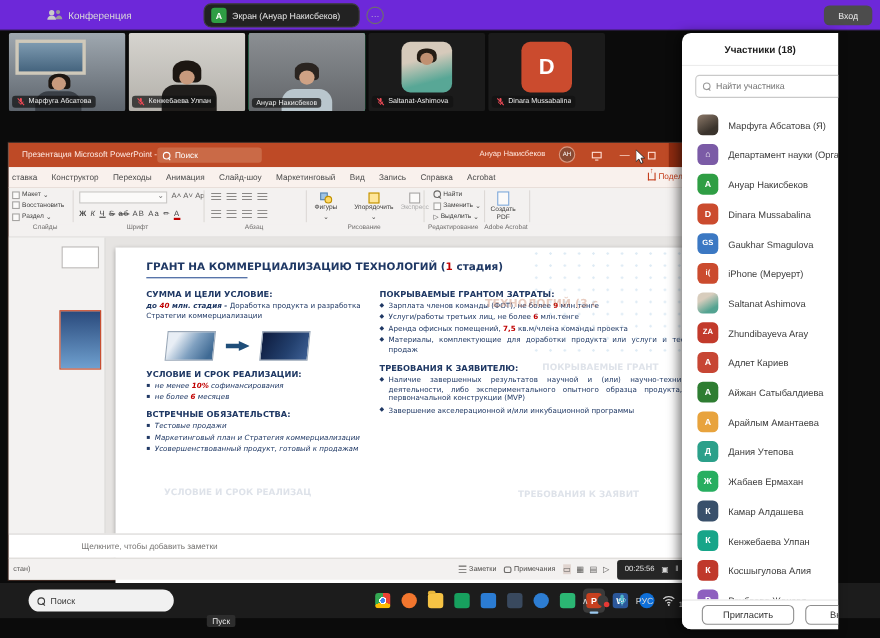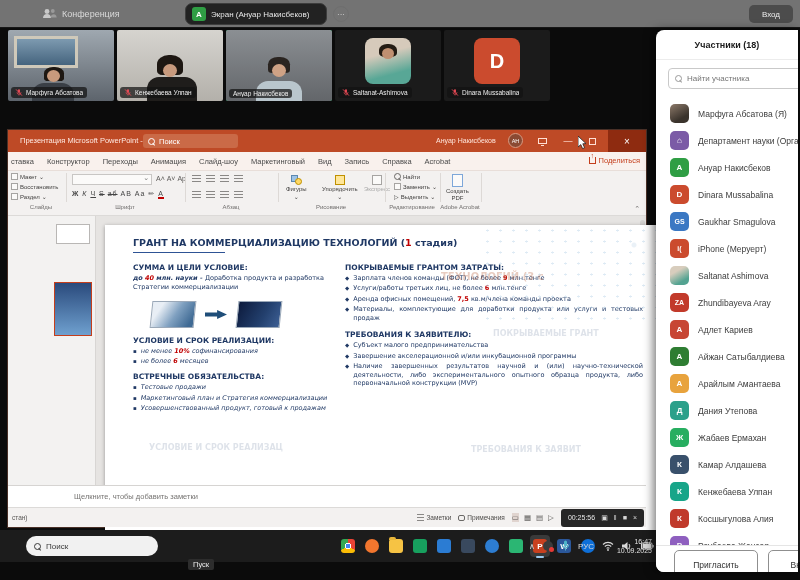--- a/index.html
+++ b/index.html
@@ -1,21 +1,21 @@
 <!DOCTYPE html>
 <html><head>
 <meta charset="utf-8">
 <style>
   * { margin:0; padding:0; box-sizing:border-box; }
   body { background:#000; font-family:"Liberation Sans", sans-serif; }
   .screen { position:relative; width:800px; height:580px; background:#0b0b0b; overflow:hidden; }
   .abs { position:absolute; }
 
   
-  .topbar { position:absolute; left:0; top:0; width:800px; height:28px; background:#737373; border-bottom:1px solid #171717; }
+  .topbar { position:absolute; left:0; top:0; width:800px; height:28px; background:#6d28d9; border-bottom:1px solid #171717; }
   .conf-label { position:absolute; left:62px; top:9px; font-size:9px; color:#d9d9d9; }
   .tab { position:absolute; left:185px; top:3px; width:142px; height:22px; background:#222; border:1px solid #3d3d3d; border-radius:7px; display:flex; align-items:center; padding:0 6px; gap:5px; }
   .tab-av { width:14px; height:14px; border-radius:3px; background:#2f9e44; color:#fff; font-size:8px; font-weight:bold; display:flex; align-items:center; justify-content:center; }
   .tab-label { font-size:8px; color:#e6e6e6; white-space:nowrap; }
   .more-btn { position:absolute; left:333px; top:6px; width:16px; height:16px; border:1px solid #6e6e6e; border-radius:50%; color:#cfcfcf; font-size:8px; display:flex; align-items:center; justify-content:center; }
   .login-btn { position:absolute; left:749px; top:5px; width:44px; height:18px; background:#4c4c4c; border-radius:5px; color:#ececec; font-size:8px; display:flex; align-items:center; justify-content:center; }
 
   
   .tile { position:absolute; top:30px; width:106px; height:71px; background:#1b1b1b; overflow:hidden; border-radius:2px; }
   .tile.active { outline:2px solid #23be73; outline-offset:-2px; }
@@ -129,34 +129,34 @@
   .folder { background:#f6c344; position:relative; border-radius:2px; }
   .folder::before { content:""; position:absolute; left:0; top:-2px; width:7px; height:3px; background:#e8b63a; border-radius:2px 2px 0 0; }
   .tray { position:absolute; right:146px; top:0; height:32px; display:flex; align-items:center; gap:8px; color:#d8d8d8; }
   .tray .t { font-size:8px; }
   .rec-dot { width:10px; height:10px; border-radius:50%; background:#3c3c3c; position:relative; }
   .rec-dot::after { content:""; position:absolute; right:-1px; bottom:-1px; width:5px; height:5px; border-radius:50%; background:#e53935; }
   .clock { position:absolute; right:148px; top:7px; width:60px; text-align:right; color:#e2e2e2; font-size:7px; line-height:9px; }
   .start-tip { position:absolute; left:188px; top:559px; background:#2d2d2d; color:#e8e8e8; font-size:7.5px; padding:1px 5px; border-radius:2px; }
 
   
-  .panel { position:absolute; left:656px; top:30px; width:142px; height:542px; background:#fff; border-radius:8px 0 0 8px; box-shadow:-3px 0 10px rgba(0,0,0,.5); overflow:hidden; }
+  .panel { position:absolute; left:620px; top:30px; width:142px; height:542px; background:#fff; border-radius:8px 0 0 8px; box-shadow:-3px 0 10px rgba(0,0,0,.5); overflow:hidden; }
   .p-header { position:absolute; left:0; top:0; width:100%; height:30px; border-bottom:1px solid #ececec; display:flex; align-items:center; justify-content:center; }
   .p-title { font-size:9px; font-weight:bold; color:#1b1b1b; }
   .p-search { position:absolute; left:12px; top:38px; width:150px; height:21px; border:1px solid #c9c9c9; border-radius:4px; background:#fff; display:flex; align-items:center; gap:5px; padding:0 6px; color:#9a9a9a; }
   .p-search input { border:none; outline:none; font-size:8px; color:#555; width:110px; font-family:"Liberation Sans",sans-serif; }
   .p-list { position:absolute; left:0; top:70px; width:100%; height:445px; overflow:hidden; }
   .p-row { position:absolute; left:0; width:170px; height:27px; display:flex; align-items:center; gap:9px; padding-left:14px; }
   .p-av { width:19px; height:19px; border-radius:5px; flex:none; display:flex; align-items:center; justify-content:center; color:#fff; font-size:8px; font-weight:bold; }
   .p-av.small { font-size:7px; }
   .p-av.photo1 { background:linear-gradient(150deg,#8d7a6a,#3a332c 70%); }
   .p-av.photo2 { background:linear-gradient(150deg,#d8cdbd 30%,#53a391 75%); }
   .p-name { font-size:8.5px; color:#3c3c3c; white-space:nowrap; }
   .p-footer { position:absolute; left:0; top:515px; width:100%; height:27px; border-top:1px solid #e5e5e5; background:#fff; }
-  .p-btn { position:absolute; top:4px; height:30px; background:#fff; border:1px solid #8f8f8f; border-radius:5px; font-size:8.5px; color:#333; display:flex; align-items:center; justify-content:center; }
+  .p-btn { position:absolute; top:4px; height:18px; background:#fff; border:1px solid #8f8f8f; border-radius:5px; font-size:8.5px; color:#333; display:flex; align-items:center; justify-content:center; }
 
   .cursor { position:absolute; z-index:50; }
   .mic-off { flex:none; }
 </style>
 </head>
 <body>
 
 <div class="screen">
 
   <div class="topbar">
@@ -352,21 +352,21 @@
         <div class="thumb2"></div>
       </div>
       <div class="vscroll"></div>
 
       <div class="slide" id="slide">
         <div class="s-title" id="s-title"><span>ГРАНТ НА КОММЕРЦИАЛИЗАЦИЮ ТЕХНОЛОГИЙ (</span><span class="red">1</span><span> стадия)</span></div>
         <div class="s-title-rule"></div>
 
         <div class="col col-left">
           <div class="sh">СУММА И ЦЕЛИ УСЛОВИЕ:</div>
-          <div class="stext" id="lead"><span class="it bd">до </span><span class="red it bd">40</span><span class="it bd"> млн. науки - </span><span>Доработка продукта и разработка Стратегии коммерциализации</span></div>
+          <div class="stext" id="lead"><span class="it bd">до </span><span class="red it bd">40</span><span class="it bd"> млн. стадия - </span><span>Доработка продукта и разработка Стратегии коммерциализации</span></div>
           <div class="imgrow">
             <div class="pimg p1"></div>
             <div class="barrow"></div>
             <div class="pimg p2"></div>
           </div>
           <div class="sh" style="margin-top:6px">УСЛОВИЕ И СРОК РЕАЛИЗАЦИИ:</div>
           <div id="b2">
               <div class="bul">
                 <span class="mark">▪</span>
                 <div><span class="it">не менее </span><span class="red it bd">10%</span><span class="it"> софинансирования</span></div>
@@ -410,29 +410,25 @@
               </div>
               <div class="bul">
                 <span class="mark">◆</span>
                 <div><span>Материалы, комплектующие для доработки продукта или услуги и тестовых продаж</span></div>
               </div>
             </div>
           <div class="sh" style="margin-top:8px">ТРЕБОВАНИЯ К ЗАЯВИТЕЛЮ:</div>
           <div id="rb2">
               <div class="bul">
                 <span class="mark">◆</span>
-                <div><span>Субъект малого предпринимательства</span></div>
+                <div><span>Наличие завершенных результатов научной и (или) научно-технической деятельности, либо экспериментального опытного образца продукта, либо первоначальной конструкции (MVP)</span></div>
               </div>
               <div class="bul">
                 <span class="mark">◆</span>
                 <div><span>Завершение акселерационной и/или инкубационной программы</span></div>
-              </div>
-              <div class="bul">
-                <span class="mark">◆</span>
-                <div><span>Наличие завершенных результатов научной и (или) научно-технической деятельности, либо экспериментального опытного образца продукта, либо первоначальной конструкции (MVP)</span></div>
               </div>
             </div>
         </div>
       <div class="ghost" style="left: 336px; top: 46px; color: rgb(182, 90, 51); font-size: 10px;">ТЕХНОЛОГИЙ (3 с</div>
           <div class="ghost" style="left: 388px; top: 104px; color: rgb(148, 163, 186); font-size: 8px;">ПОКРЫВАЕМЫЕ ГРАНТ</div>
           <div class="ghost" style="left: 44px; top: 218px; color: rgb(148, 163, 186); font-size: 8px;">УСЛОВИЕ И СРОК РЕАЛИЗАЦ</div>
           <div class="ghost" style="left: 366px; top: 220px; color: rgb(148, 163, 186); font-size: 8px;">ТРЕБОВАНИЯ К ЗАЯВИТ</div>
         </div>
     </div>
 

